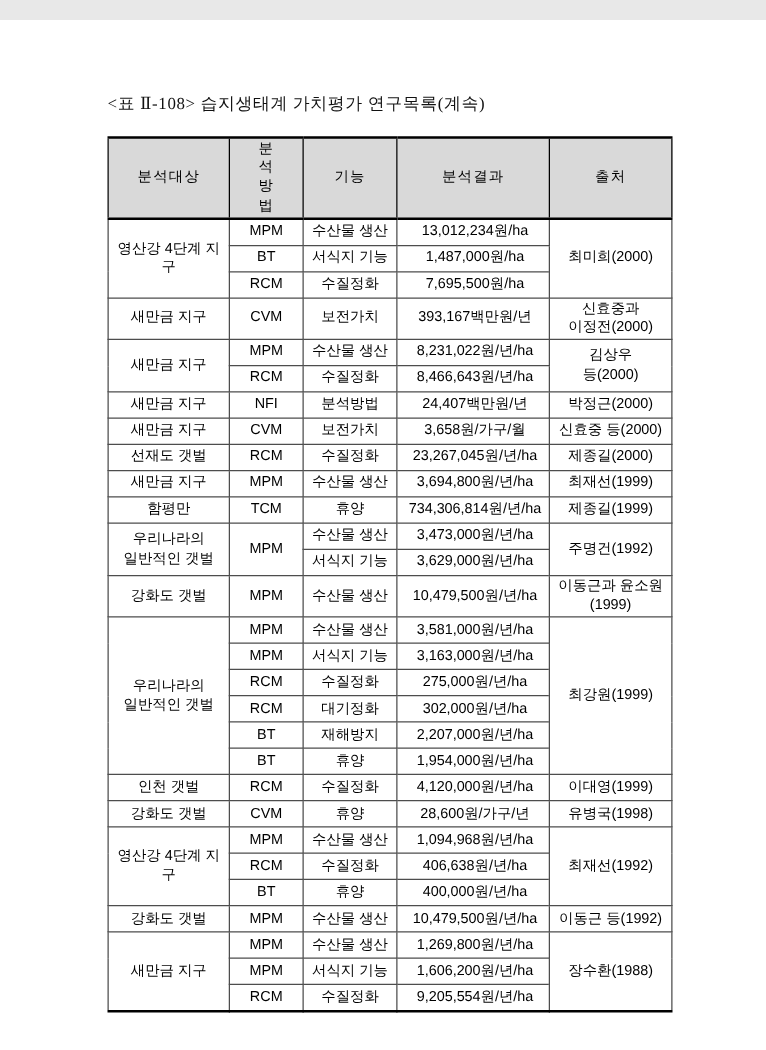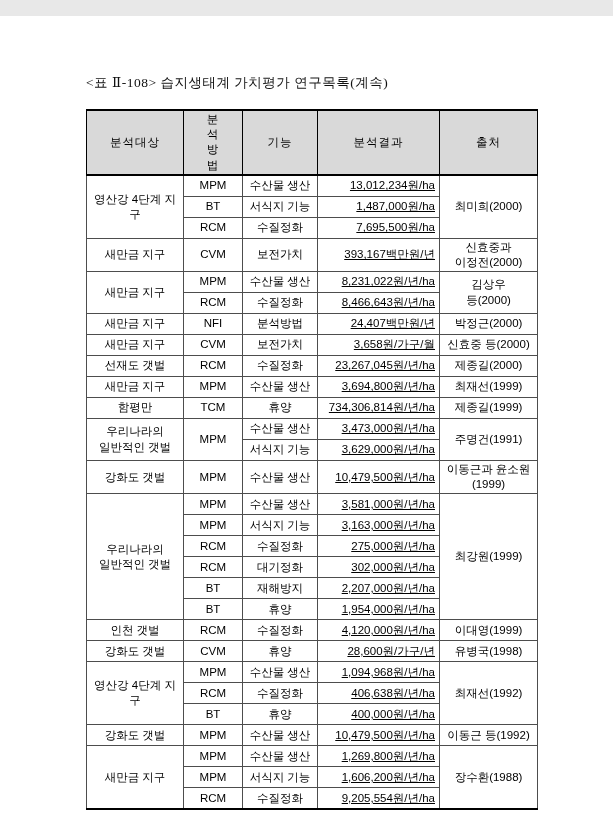--- a/index.html
+++ b/index.html
@@ -50,23 +50,22 @@
   }
   table.value-table td {
     border:1px solid #4d4d4d;
     height:18px;
     text-align:center;
     padding:1px 4px;
     white-space:pre-line;
     overflow:hidden;
   }
   table.value-table td.col-result {
-    text-align:right;
+    text-align:center;
     padding-left:7px;
-    text-decoration:underline;
   }
   table.value-table tr.group-start td {
     border-top:1.5px solid #111;
   }
   .page-footer {
     position:absolute;
     left:0; top:780px;
     width:100%;
     text-align:center;
     font-family:"Liberation Serif","DejaVu Serif",serif;
@@ -173,21 +172,21 @@
             <td class="col-function">휴양</td>
             <td class="col-result">734,306,814원/년/ha</td>
             <td class="col-source" rowspan="1">제종길(1999)</td>
           </tr>
           <tr class="group-start">
             <td class="col-target" rowspan="2">우리나라의
 일반적인 갯벌</td>
             <td class="col-method" rowspan="2">MPM</td>
             <td class="col-function">수산물 생산</td>
             <td class="col-result">3,473,000원/년/ha</td>
-            <td class="col-source" rowspan="2">주명건(1991)</td>
+            <td class="col-source" rowspan="2">주명건(1992)</td>
           </tr>
           <tr>
             <td class="col-function">서식지 기능</td>
             <td class="col-result">3,629,000원/년/ha</td>
           </tr>
           <tr class="group-start">
             <td class="col-target" rowspan="1">강화도 갯벌</td>
             <td class="col-method">MPM</td>
             <td class="col-function">수산물 생산</td>
             <td class="col-result">10,479,500원/년/ha</td>

